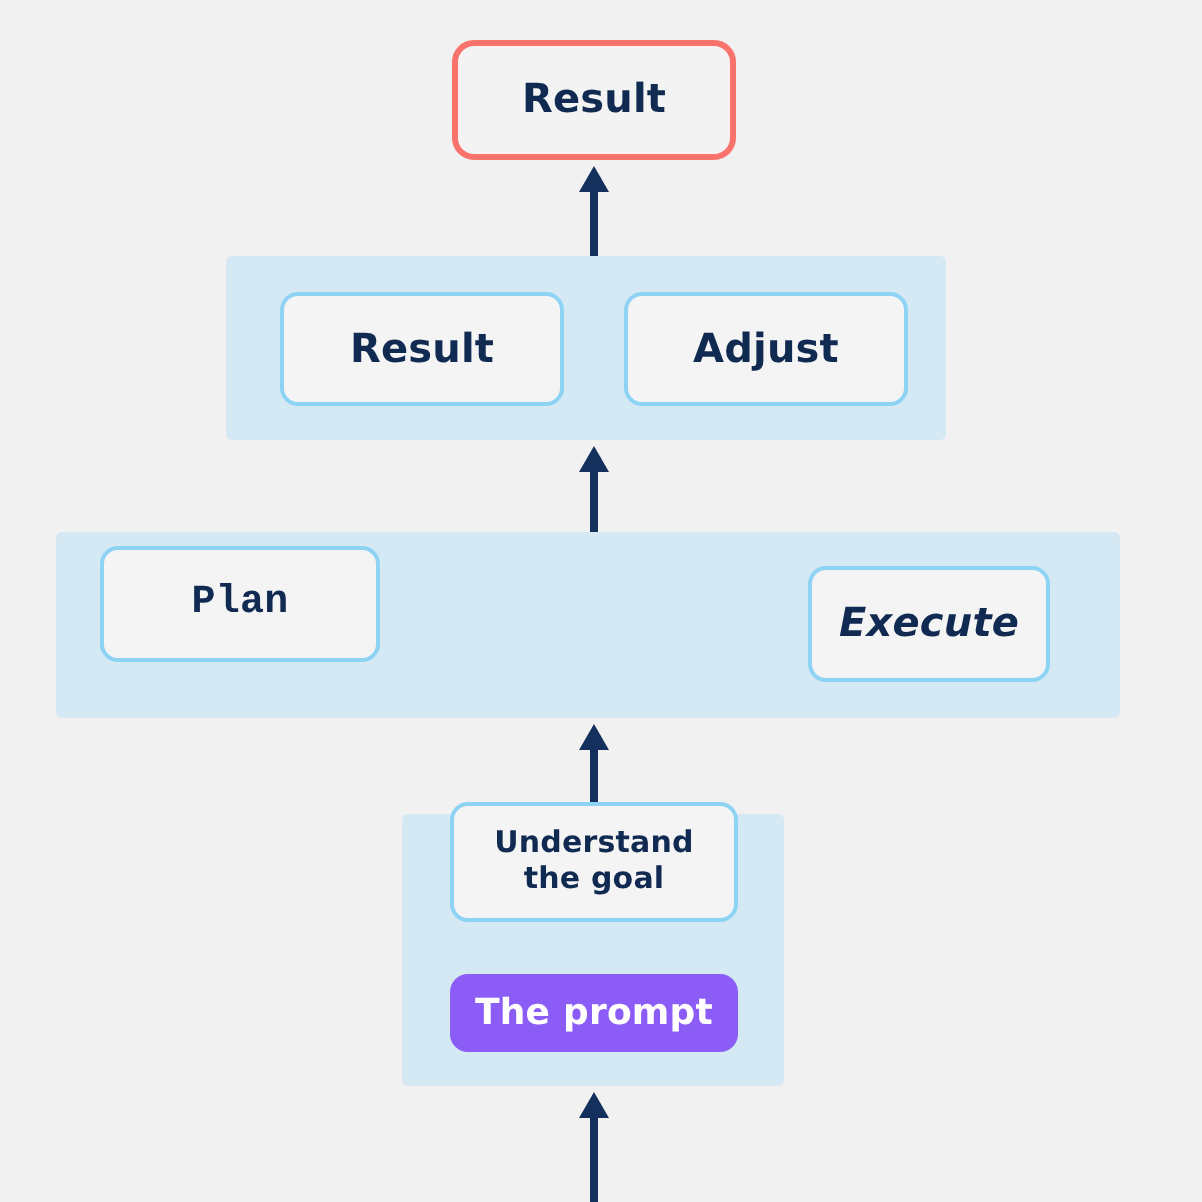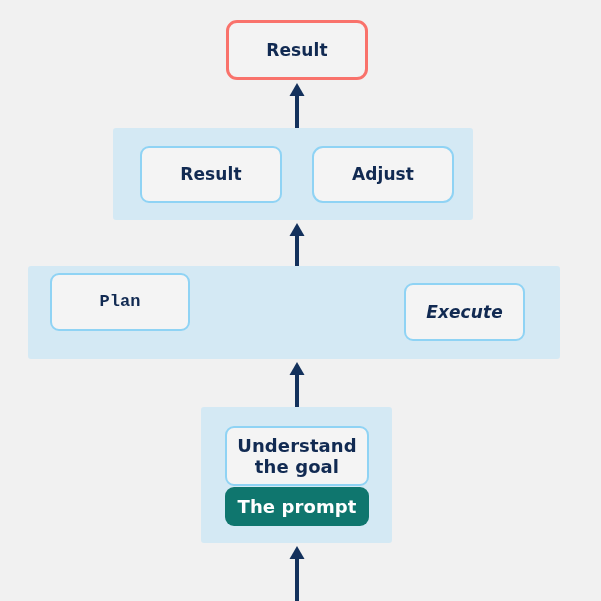--- a/index.html
+++ b/index.html
@@ -33,35 +33,35 @@
     box-sizing: border-box;
     display: flex;
     align-items: center;
     justify-content: center;
     text-align: center;
     background: #f4f4f4;
     border: 2px solid #8fd3f4;
     border-radius: 9px;
     color: #112a52;
     font-weight: bold;
-    font-size: 17px;
+    font-size: 20px;
     line-height: 1.18;
     letter-spacing: 0.1px;
   }
 
   
   .node.result {
     background: #f3f3f3;
     border: 3px solid #f9726b;
     border-radius: 11px;
   }
 
   
   .node.prompt {
-    background: #0f766e;
+    background: #8b5cf6;
     border: none;
     border-radius: 9px;
     color: #ffffff;
     text-align: center;
   }
 
   
   .node .label {
     display: block;
     white-space: pre-line;
@@ -90,21 +90,21 @@
       <polygon points="10,1 2.5,14 17.5,14" fill="#13315c"></polygon>
     </svg>
   </div>
 
   <div class="band" style="left:113px; top:128px; width:360px; height:92px;"></div>
 
   <div class="node" style="left:140px; top:146px; width:142px; height:57px;">
     <span class="label">Result</span>
   </div>
 
-  <div class="node" style="left:312px; top:146px; width:142px; height:57px;border-radius:11px;">
+  <div class="node" style="left:312px; top:146px; width:142px; height:57px;">
     <span class="label">Adjust</span>
   </div>
 
   <div class="arrow" style="left:287px; top:222px; width:20px; height:46px;">
     <svg width="20" height="46" viewBox="0 0 20 46">
       <line x1="10" y1="46" x2="10" y2="12" stroke="#13315c" stroke-width="4"></line>
       <polygon points="10,1 2.5,14 17.5,14" fill="#13315c"></polygon>
     </svg>
   </div>
 
@@ -121,21 +121,21 @@
 
   <div class="arrow" style="left:287px; top:361px; width:20px; height:46px;">
     <svg width="20" height="46" viewBox="0 0 20 46">
       <line x1="10" y1="46" x2="10" y2="12" stroke="#13315c" stroke-width="4"></line>
       <polygon points="10,1 2.5,14 17.5,14" fill="#13315c"></polygon>
     </svg>
   </div>
 
   <div class="band" style="left:201px; top:407px; width:191px; height:136px;"></div>
 
-  <div class="node" style="left:225px; top:426px; width:144px; height:60px; font-size:18px;">
+  <div class="node" style="left:225px; top:401px; width:144px; height:60px; font-size:15px;">
     <span class="label">Understand
 the goal</span>
   </div>
 
   <div class="node prompt" style="left:225px; top:487px; width:144px; height:39px; font-size:18px;">
     <span class="label">The prompt</span>
   </div>
 
   <div class="arrow" style="left:287px; top:545px; width:20px; height:56px;">
     <svg width="20" height="56" viewBox="0 0 20 56">

